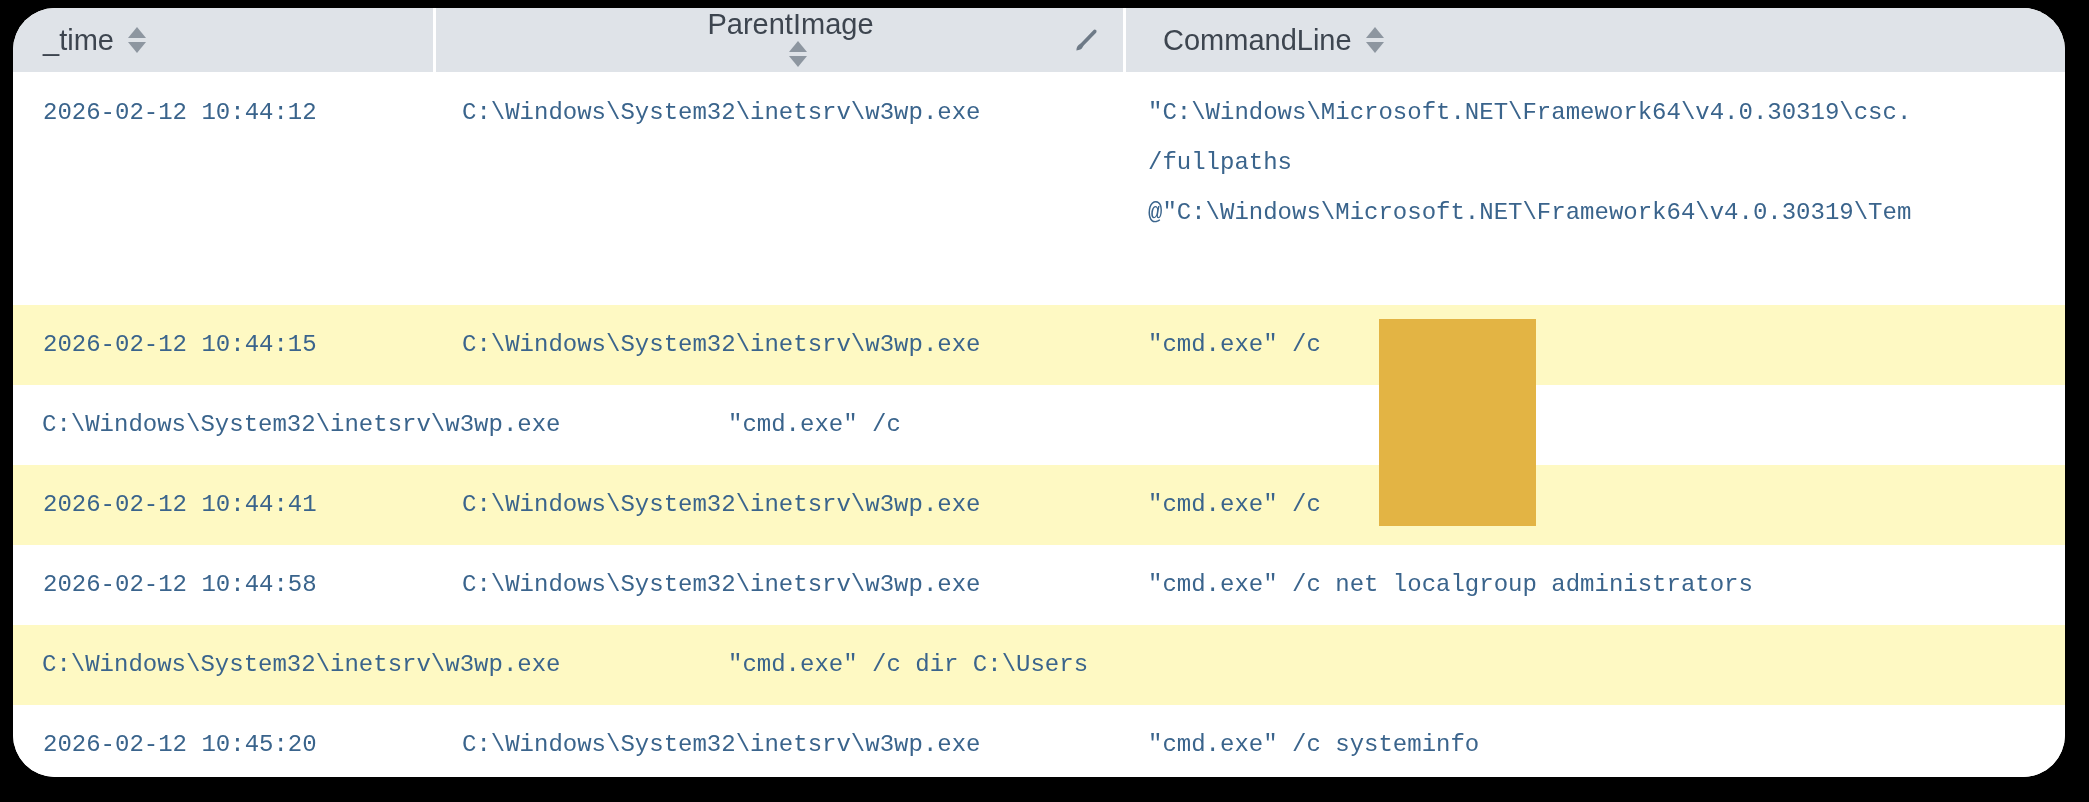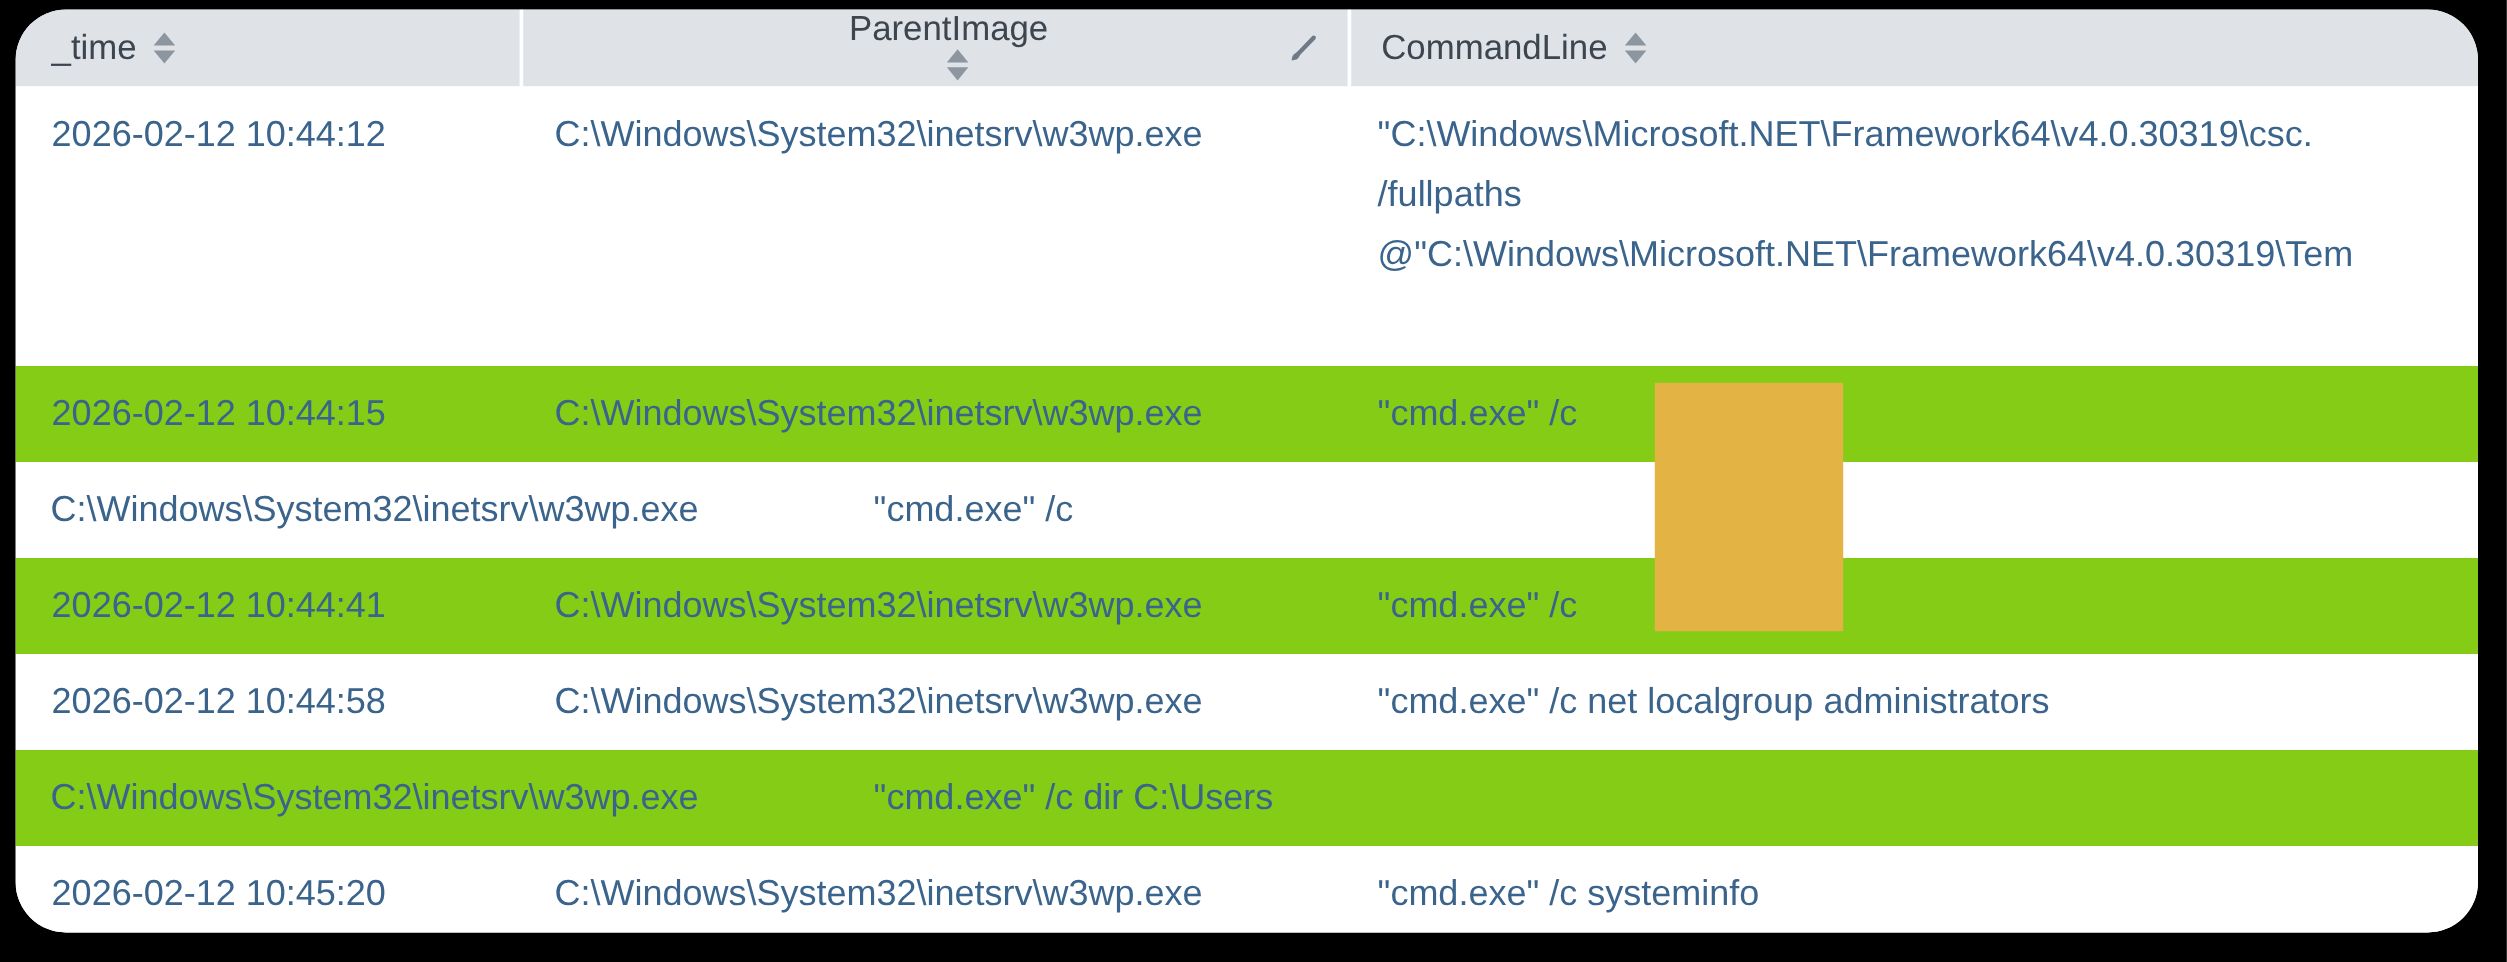--- a/index.html
+++ b/index.html
@@ -28,21 +28,21 @@
     display:flex;
     align-items:center;
     box-sizing:border-box;
     color:#3d454f;
     font-size:29px;
     cursor:pointer;
     position:relative;
   }
   .th-time{width:420px;padding-left:30px;}
   .th-parent{width:690px;padding-left:22px;border-left:3px solid #ffffff;flex-direction:column;}
-  .th-cmd{flex:1;padding-left:25px;border-left:3px solid #ffffff;}
+  .th-cmd{flex:1;padding-left:37px;border-left:3px solid #ffffff;}
   .sort-icon{
     display:inline-flex;
     flex-direction:column;
     gap:4px;
     margin-left:14px;
   }
   .sort-icon .up{
     width:0;height:0;
     border-left:9px solid transparent;
     border-right:9px solid transparent;
@@ -64,30 +64,30 @@
   }
   .brush-btn svg{width:26px;height:26px;fill:#6e7a87;}
   
   .tbody{position:relative;}
   .row{
     display:flex;
     min-height:80px;
     align-items:center;
     background:#ffffff;
   }
-  .row.striped{background:#84cc16;}
+  .row.striped{background:#fef9c3;}
   .row.tall{
     min-height:233px;
     align-items:flex-start;
     padding-top:0;
   }
   .cell{
     box-sizing:border-box;
-    font-family:Liberation Sans, sans-serif;
-    font-size:30px;
+    font-family:Liberation Mono, monospace;
+    font-size:24px;
     line-height:50px;
     color:#3a648c;
     white-space:pre;
     overflow:hidden;
     cursor:pointer;
   }
   .row.tall .cell{padding-top:16px;padding-bottom:17px;}
   .cell-time{width:420px;padding-left:30px;align-self:stretch;display:flex;align-items:center;}
   .row.tall .cell-time{align-items:flex-start;}
   .cell-parent{width:690px;padding-left:29px;}

